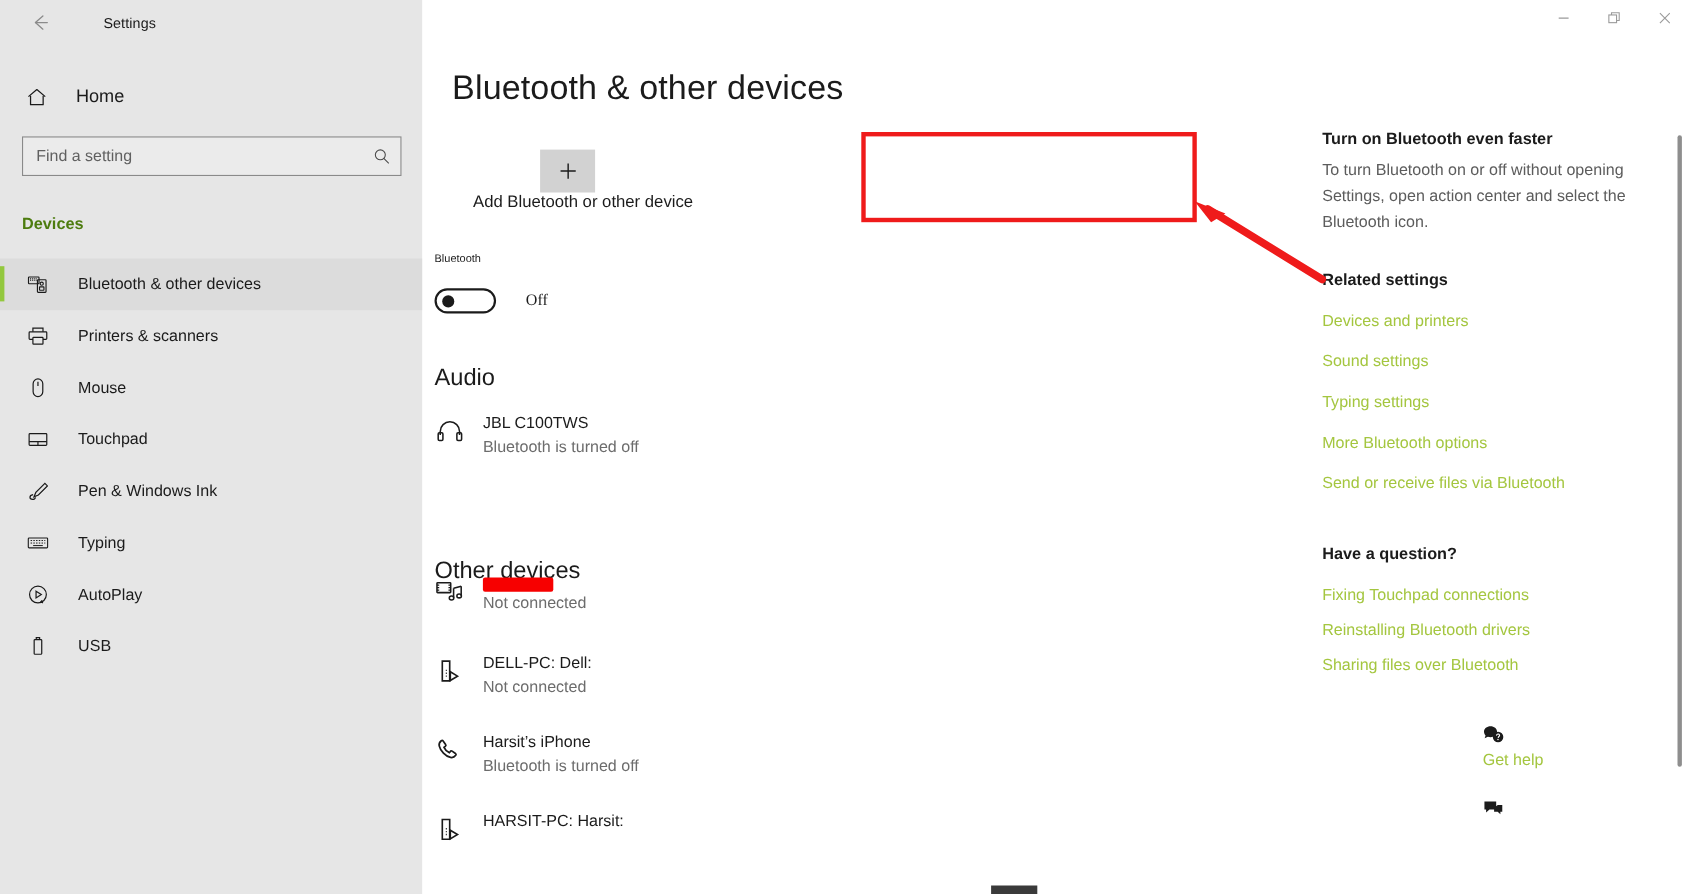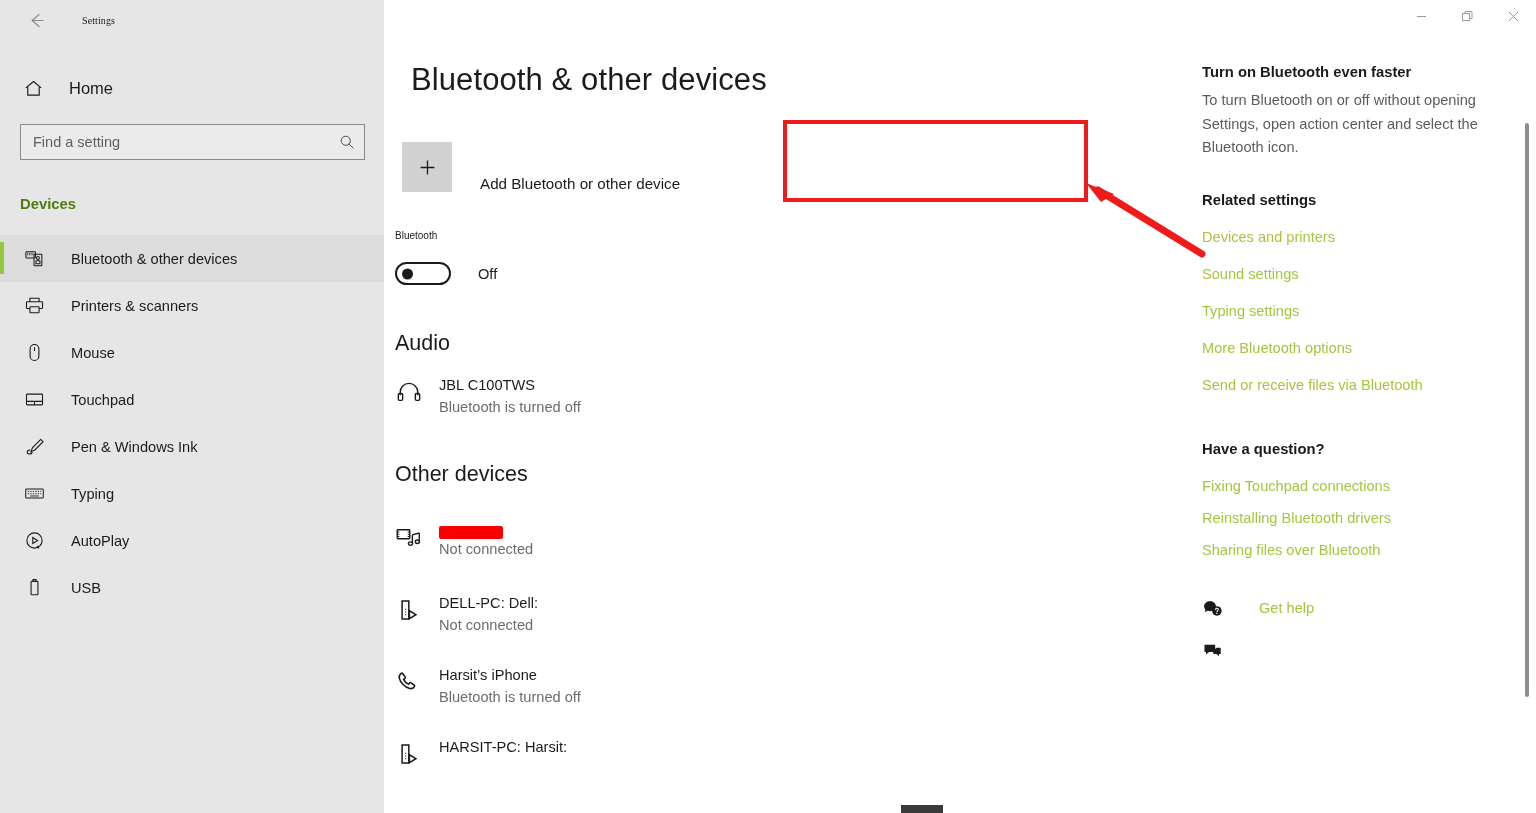--- a/index.html
+++ b/index.html
@@ -32,25 +32,24 @@
     align-items: center;
     padding-left: 16px;
   }
   .back-btn {
     width: 40px; height: 32px;
     display: flex; align-items: center; justify-content: center;
     color: #8b8b8b;
   }
   .back-btn svg { display: block; }
   .win-title {
-    font-size: 10px;
-    color: #1b1b1b;
-    margin-left: 26px;
+    font-size: 13px;
+    color: #1b1b1b;
+    margin-left: 38px;
     letter-spacing: .1px;
-    font-family: Liberation Serif, serif;
   }
 
   .home-row {
     display: flex;
     align-items: center;
     height: 42px;
     margin-top: 27px;
     padding-left: 18px;
   }
   .home-row .ico {
@@ -162,22 +161,23 @@
     font-size: 31px;
     font-weight: normal;
     color: #1b1b1b;
     letter-spacing: .1px;
   }
 
   .add-device {
     position: absolute;
     left: 18px; top: 136px;
     display: flex;
-    align-items: flex-end;
+    align-items: center;
     height: 56px;
+    flex-direction: column;
   }
   .add-plus {
     width: 50px; height: 50px;
     background: #d2d2d2;
     display: flex; align-items: center; justify-content: center;
     color: #1b1b1b;
     font-size: 25px;
     line-height: 1;
     font-weight: 300;
   }
@@ -211,20 +211,21 @@
     left: 5px; top: 50%;
     transform: translateY(-50%);
     width: 11px; height: 11px;
     border-radius: 50%;
     background: #1b1b1b;
   }
   .toggle-state {
     font-size: 14.6px;
     color: #1b1b1b;
     margin-left: 27px;
+    font-family: Liberation Serif, serif;
   }
 
   .grp-title {
     position: absolute;
     left: 11px;
     font-size: 21.5px;
     color: #1b1b1b;
     font-weight: normal;
   }
 
@@ -295,20 +296,21 @@
     margin-top: 21px;
   }
   .rs-link.tight { margin-top: 16px; }
   .rs-sec2 { margin-top: 32px; }
   .rs-sec3 { margin-top: 48px; }
 
   .help-row {
     display: flex;
     align-items: center;
     margin-top: 40px;
+    flex-direction: column;
   }
   .help-row .hico {
     width: 30px; flex: 0 0 30px;
     display: flex; align-items: center;
     color: #1b1b1b;
   }
   .help-row .hlbl {
     font-size: 14.6px;
     color: #a4c63f;
     text-decoration: none;
@@ -528,21 +530,21 @@
             <rect x="3.6" y="16.6" width="4.6" height="7.4" rx="1.1"></rect>
             <rect x="21.8" y="16.6" width="4.6" height="7.4" rx="1.1"></rect>
           </svg>
         </span>
         <span class="dtext">
           <span class="dname" style="display:block">JBL C100TWS</span>
           <span class="dstat" style="display:block">Bluetooth is turned off</span>
         </span>
       </div>
 
-      <div class="grp-title" style="top:462px">Other devices</div>
+      <div class="grp-title" style="top:506px">Other devices</div>
 
       <div class="dev" style="top:520px">
         <span class="dico">
           <svg width="28" height="28" viewBox="0 0 30 30" fill="none" stroke="currentColor" stroke-width="1.5">
             <rect x="2.4" y="6.2" width="13.4" height="9.6" rx="0.7"></rect>
             <path d="M2.4 8.6h2.2M2.4 11h2.2M2.4 13.4h2.2M13.6 8.6h2.2M13.6 11h2.2M13.6 13.4h2.2" stroke-width="1.2"></path>
             <path d="M18.6 11.6v9.2"></path>
             <path d="M26 9.6v9.2"></path>
             <path d="M18.6 11.6 26 9.6"></path>
             <ellipse cx="16.6" cy="21" rx="2.2" ry="1.9"></ellipse>
@@ -591,21 +593,21 @@
         </span>
         <span class="dtext">
           <span class="dname" style="display:block">HARSIT-PC: Harsit:</span>
         </span>
       </div>
 
       <div class="partial-btn"></div>
 
       <div class="rs">
 
-        <div style="margin-top:64px">
+        <div style="margin-top:119px">
           <div class="rs-h">Turn on Bluetooth even faster</div>
           <div class="rs-p">To turn Bluetooth on or off without opening Settings, open action center and select the Bluetooth icon.</div>
         </div>
 
         <div class="rs-sec2">
           <div class="rs-h">Related settings</div>
           <a class="rs-link" href="#">Devices and printers</a>
           <a class="rs-link" href="#">Sound settings</a>
           <a class="rs-link" href="#">Typing settings</a>
           <a class="rs-link" href="#">More Bluetooth options</a>

